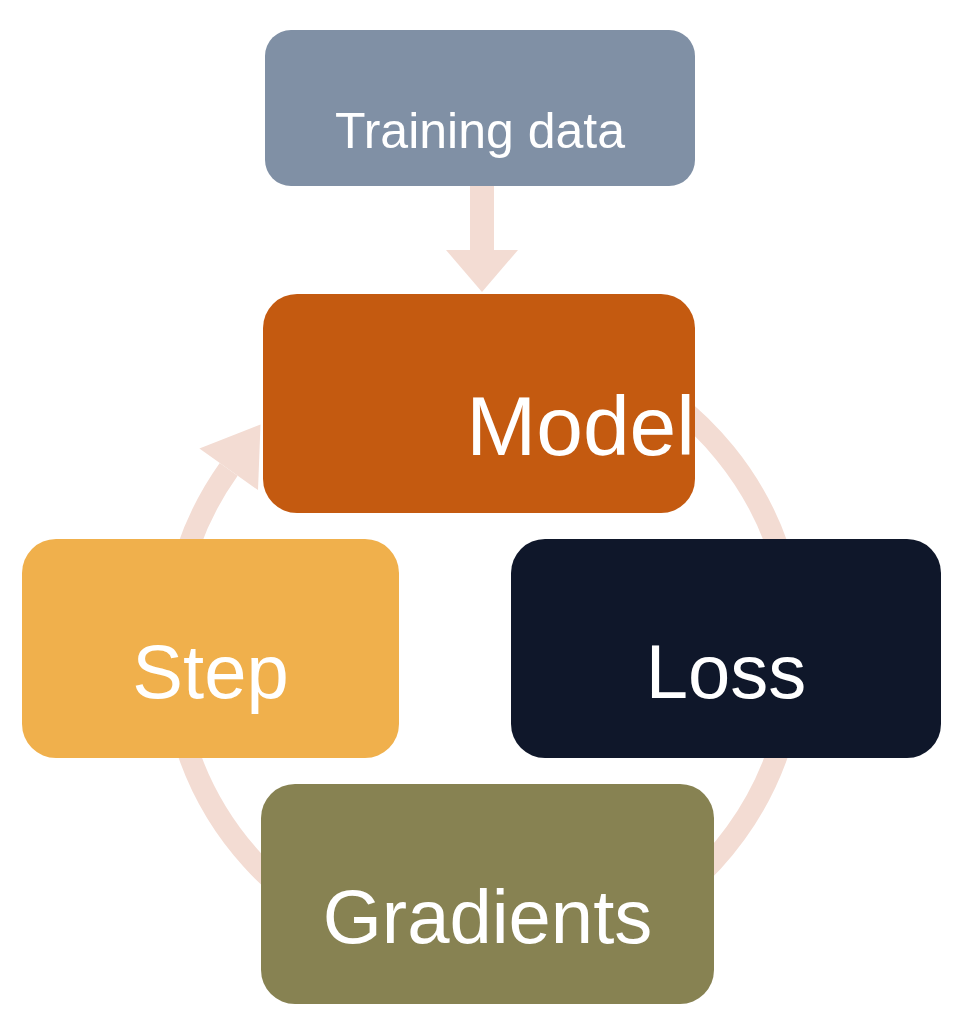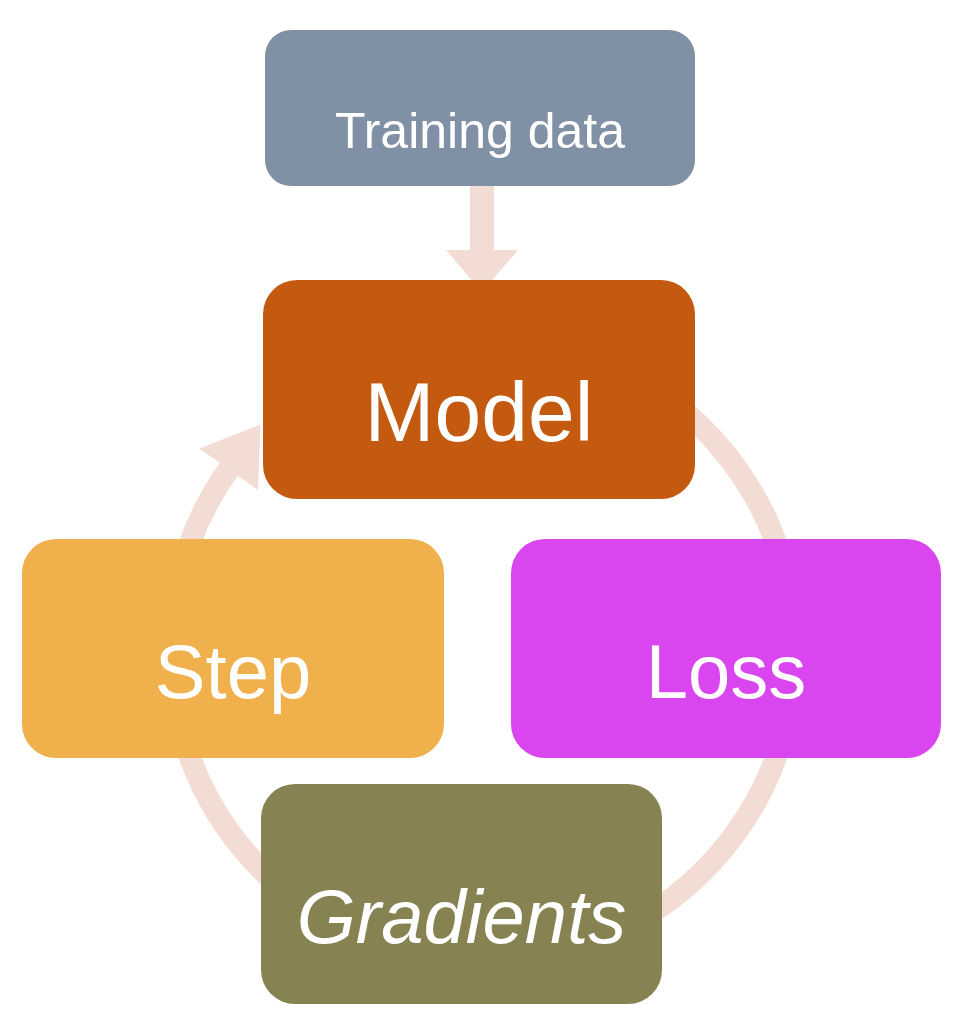--- a/index.html
+++ b/index.html
@@ -36,43 +36,43 @@
     white-space: nowrap;
     margin-top: 46px;
   }
   .node-training {
     left: 265px; top: 30px;
     width: 430px; height: 156px;
     border-radius: 26px;
     font-size: 50px;
   }
   .node-model {
-    left: 263px; top: 280px;
+    left: 263px; top: 294px;
     width: 432px; height: 219px;
     border-radius: 34px;
     font-size: 84px;
+    justify-content: flex-end;
   }
   .node-loss {
     left: 511px; top: 539px;
     width: 430px; height: 219px;
     border-radius: 34px;
     font-size: 76px;
   }
   .node-step {
     left: 22px; top: 539px;
-    width: 422px; height: 219px;
+    width: 377px; height: 219px;
     border-radius: 34px;
     font-size: 76px;
   }
   .node-gradients {
     left: 261px; top: 784px;
-    width: 401px; height: 220px;
+    width: 453px; height: 220px;
     border-radius: 34px;
     font-size: 76px;
-    font-style: italic;
   }
 </style>
 </head>
 <body>
 
 <div class="canvas">
 
   <svg class="connector-layer" viewBox="0 0 969 1028">
 
     <path d="M 483 338 A 312 312 0 1 1 228.7 469.3" fill="none" stroke-width="22" stroke="#F3DCD3"></path>
@@ -83,21 +83,21 @@
   </svg>
 
   <div class="node node-training" style="background-color: rgb(128, 144, 165);">
     <span class="node-label">Training data</span>
   </div>
 
   <div class="node node-model" style="background-color: rgb(196, 90, 16);">
     <span class="node-label">Model</span>
   </div>
 
-  <div class="node node-loss" style="background-color: #d946ef;">
+  <div class="node node-loss" style="background-color: #0f172a;">
     <span class="node-label">Loss</span>
   </div>
 
   <div class="node node-step" style="background-color: rgb(240, 176, 76);">
     <span class="node-label">Step</span>
   </div>
 
   <div class="node node-gradients" style="background-color: rgb(135, 130, 82);">
     <span class="node-label">Gradients</span>
   </div>

